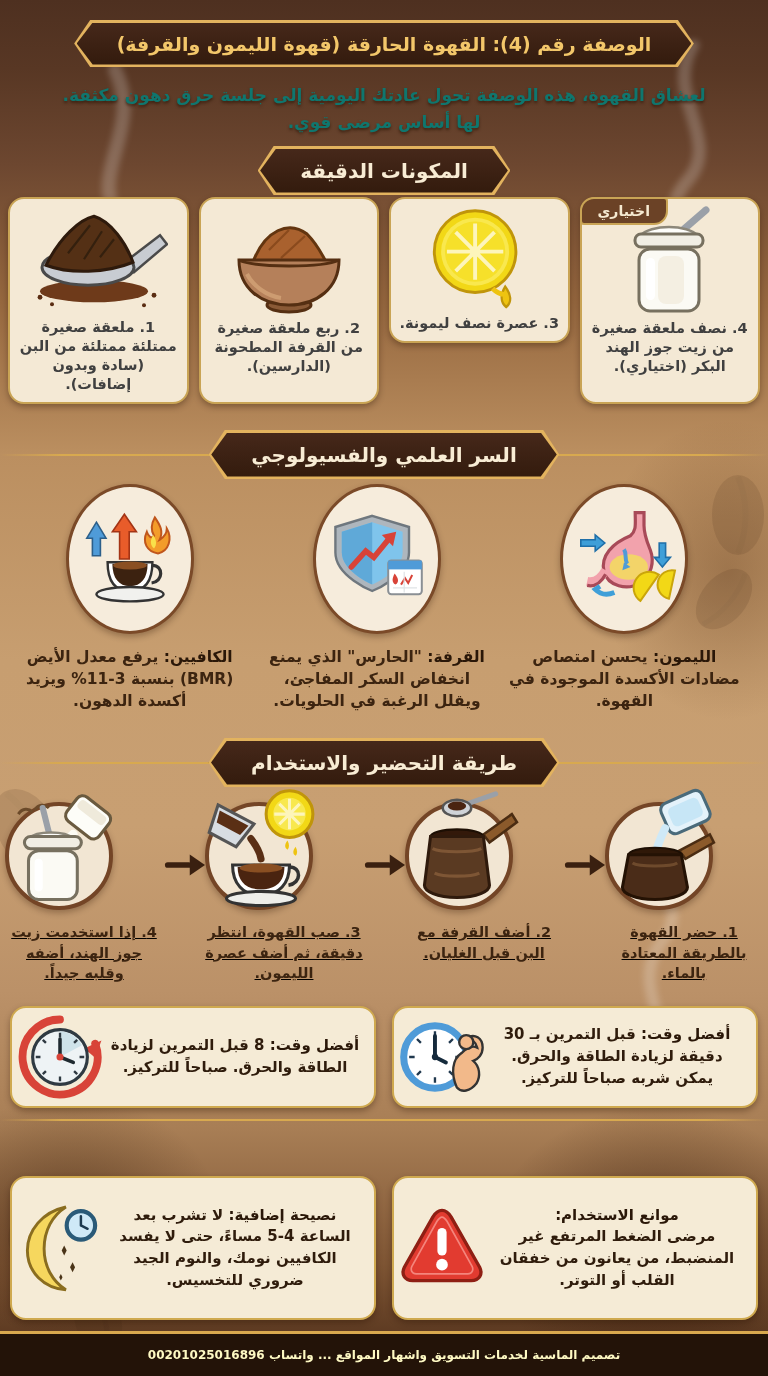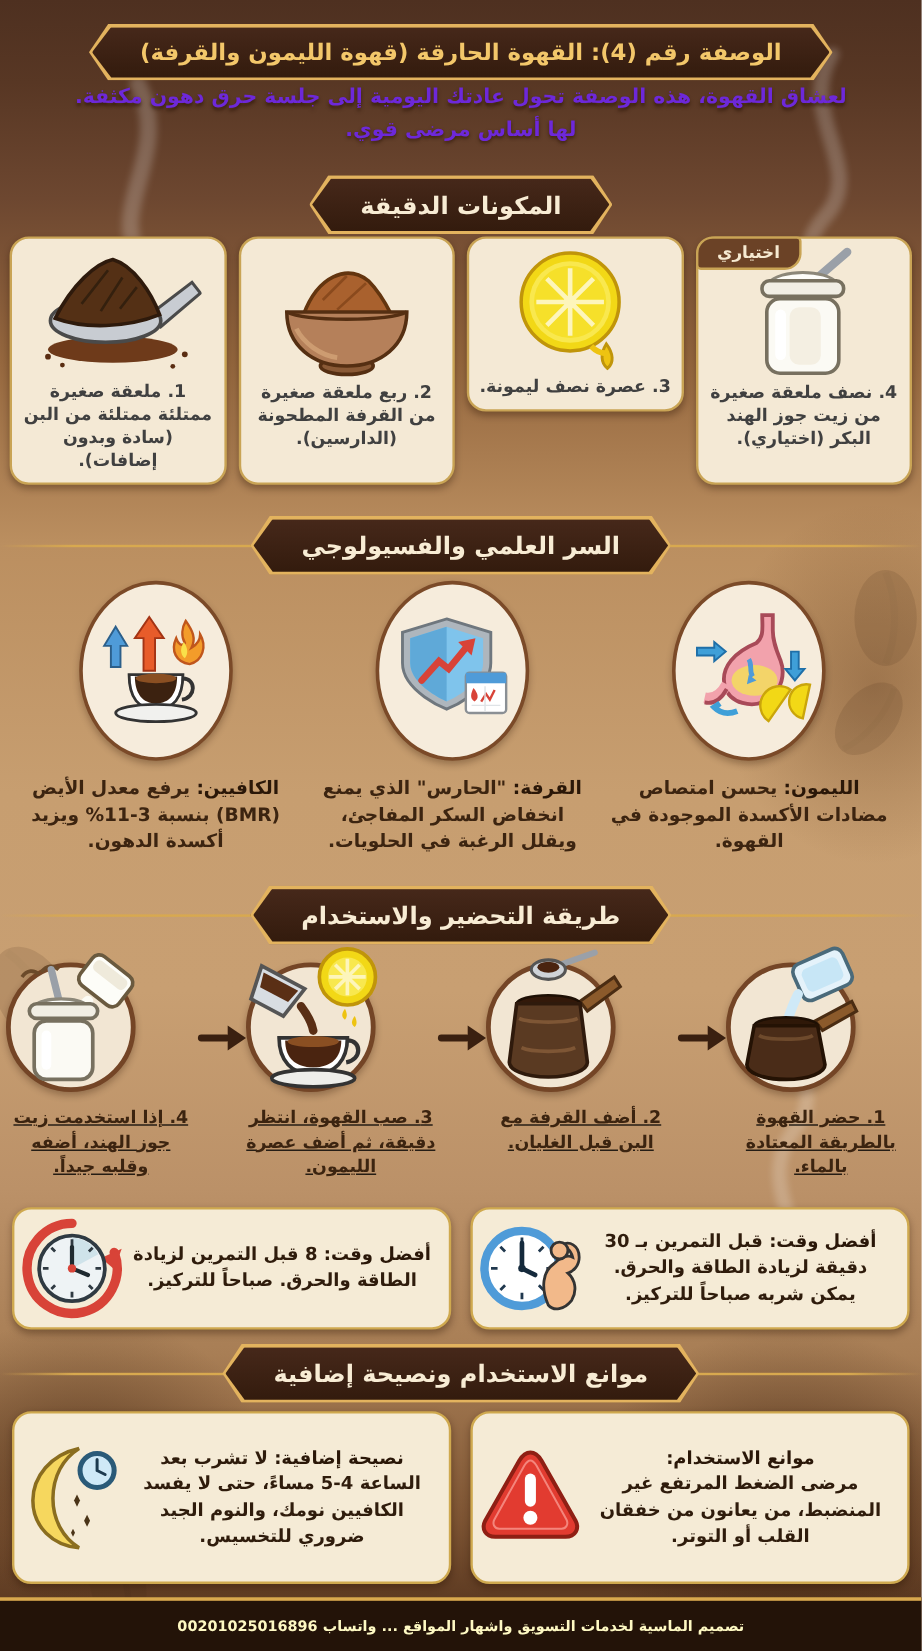--- a/index.html
+++ b/index.html
@@ -28,22 +28,22 @@
     background:linear-gradient(90deg, rgba(227,179,94,0), #d8a94f 8%, #d8a94f 92%, rgba(227,179,94,0)); }
   .banner-outer { position:relative; background:#e3b35e; padding:2.5px;
     clip-path:polygon(16px 0, calc(100% - 16px) 0, 100% 50%, calc(100% - 16px) 100%, 16px 100%, 0 50%);
     filter:drop-shadow(0 2px 3px rgba(30,12,2,.45)); }
   .banner-inner { background:linear-gradient(180deg,#46281a,#331b0d);
     clip-path:polygon(16px 0, calc(100% - 16px) 0, 100% 50%, calc(100% - 16px) 100%, 16px 100%, 0 50%);
     padding:10px 40px; text-align:center; white-space:nowrap; }
   .banner-inner.gold { color:#f3c76a; font-size:19px; font-weight:bold; }
   .banner-inner.cream { color:#f8ecd4; font-size:20px; font-weight:bold; }
   
-  .subtitle { position:absolute; top:68px; left:30px; right:30px; text-align:center; z-index:2;
-    color:#6d28d9; font-size:17px; font-weight:bold; line-height:27px;
+  .subtitle { position:absolute; top:82px; left:30px; right:30px; text-align:center; z-index:2;
+    color:#0f766e; font-size:17px; font-weight:bold; line-height:27px;
     text-shadow:0 2px 3px rgba(40,18,4,.65); }
   
   .cards-row { position:absolute; top:197px; left:8px; right:8px; display:flex; gap:10px; z-index:2; }
   .card { position:relative; flex:1; height:207px; background:#f4e9d5;
     border:2px solid #c9a455; border-radius:16px; box-shadow:0 3px 6px rgba(40,18,4,.35);
     display:flex; flex-direction:column; align-items:center; padding-top:6px; }
   .card:nth-child(3) { height:146px; }
   .card svg { display:block; }
   .caption { direction:rtl; text-align:center; color:#404040; font-weight:bold;
     font-size:14.5px; line-height:1.32; padding:2px 8px 8px; }
@@ -385,23 +385,20 @@
         </g>
         <path d="M55,55 L55,32 M55,55 L72,62" stroke="#1f2a30" stroke-width="4.5" stroke-linecap="round"></path>
         <circle cx="55" cy="55" r="4.5" fill="#d84338"></circle>
       </svg>
     </div>
   </div>
 </div>
 
 <div class="banner-wrap" style="top:1120px">
   <div class="banner-line"></div>
-  <div class="banner-outer">
-      <div class="banner-inner cream">موانع الاستخدام ونصيحة إضافية</div>
-    </div>
 </div>
 
 <div class="duo-row warn">
   <div class="duo-card">
     <div class="duo-text"><span class="lead lead-block">موانع الاستخدام:</span><span>مرضى الضغط المرتفع غير المنضبط، من يعانون من خفقان القلب أو التوتر.</span></div>
     <div class="duo-icon">
       <svg width="92" height="92" viewBox="0 0 110 110">
         <path d="M55,10 C59,10 63,13 66,18 L100,78 C104,86 100,94 90,94 L20,94 C10,94 6,86 10,78 L44,18 C47,13 51,10 55,10 Z" fill="#e23b30" stroke="#8f1f14" stroke-width="4"></path>
         <path d="M55,18 C57,18 59,20 61,23 L91,77 C93,81 91,86 86,86 L24,86 C19,86 17,81 19,77 L49,23 C51,20 53,18 55,18 Z" fill="none" stroke="#f4857c" stroke-width="2"></path>
         <rect x="49.5" y="31" width="11" height="33" rx="5.5" fill="#fff"></rect>

